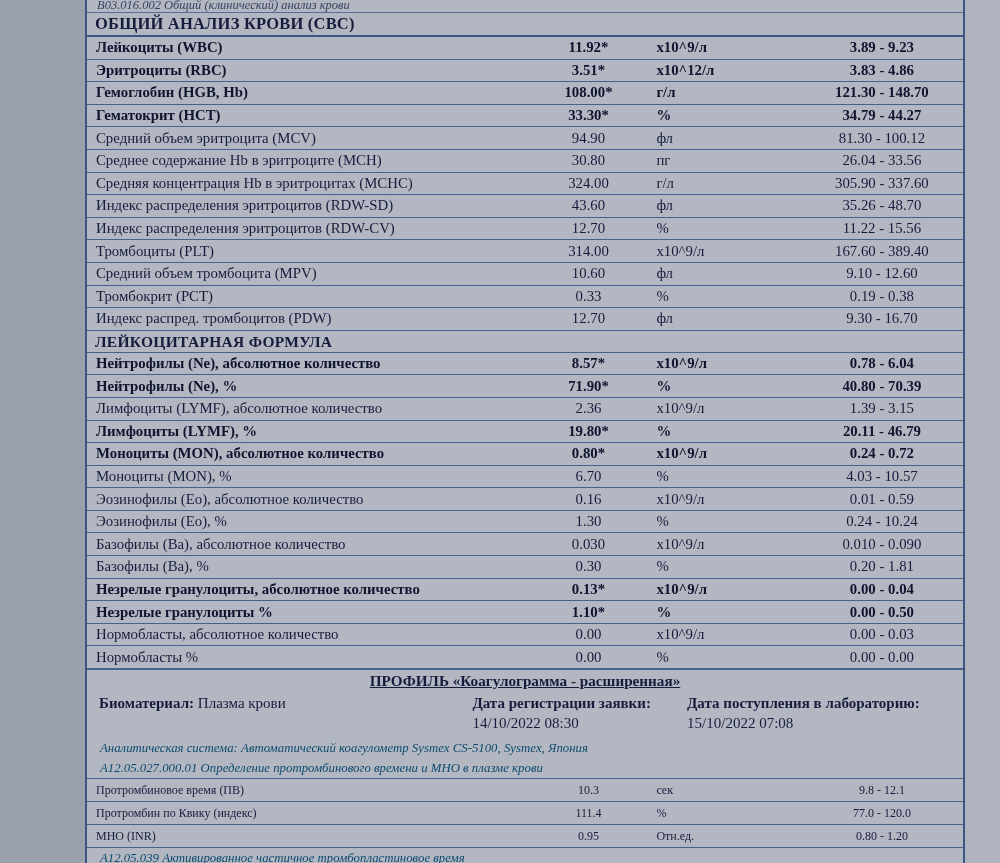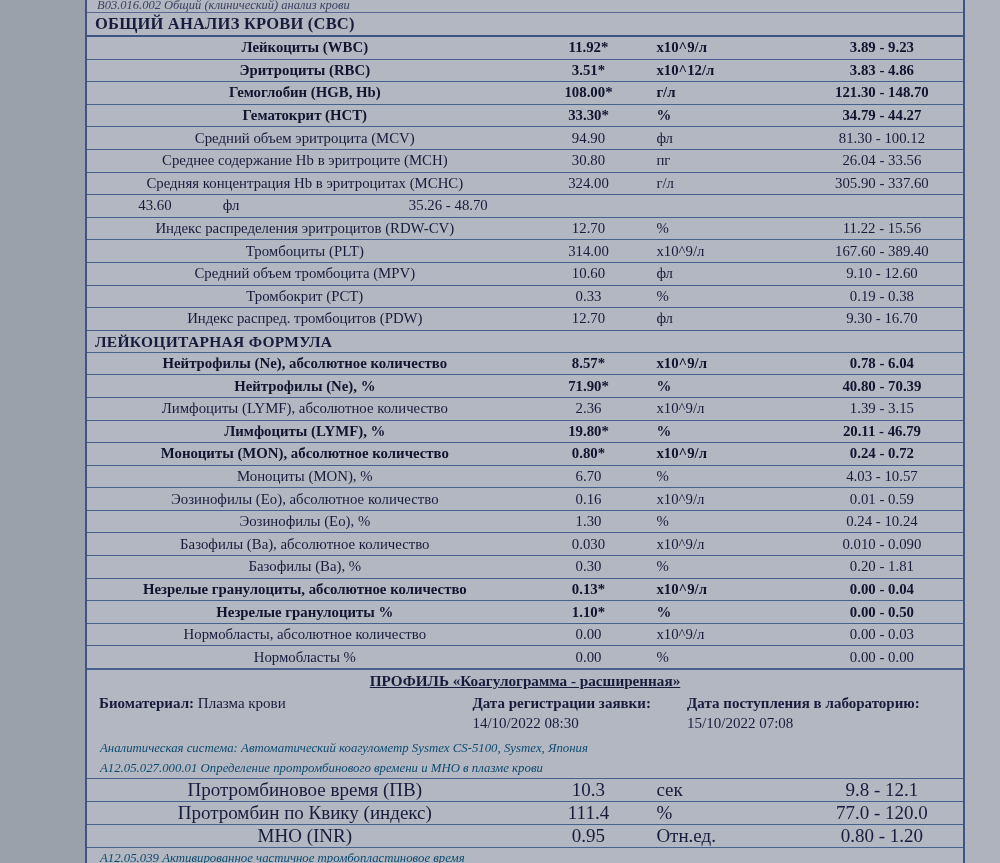--- a/index.html
+++ b/index.html
@@ -29,21 +29,21 @@
   .section-title{
     font-weight:bold;font-size:16.5px;line-height:22px;height:22px;
     padding-left:8px;border-bottom:2px solid #3d5580;
     letter-spacing:.2px;
   }
   .r{
     display:flex;align-items:center;height:22.6px;box-sizing:border-box;
     border-bottom:1.5px solid #47608c;
     font-size:14.8px;
   }
-  .r .c-name{width:49.5%;padding-left:2px;box-sizing:border-box;white-space:nowrap;overflow:hidden;text-align:center;}
+  .r .c-name{width:49.5%;padding-left:9px;box-sizing:border-box;white-space:nowrap;overflow:hidden;}
   .r .c-val{width:15.5%;text-align:center;}
   .r .c-unit{width:16.5%;text-align:left;}
   .r .c-range{width:18.5%;text-align:center;white-space:nowrap;}
   .r.ab{font-weight:bold;color:#10142f;}
   .leuko-title{
     font-weight:bold;font-size:15.5px;line-height:21px;height:21px;
     padding-left:8px;border-bottom:1.5px solid #47608c;letter-spacing:.3px;
   }
   
   .coag{border-top:1px solid #47608c;}
@@ -55,21 +55,21 @@
   .coag-info{display:flex;height:46px;font-size:15px;}
   .coag-info .bio{width:44%;padding:3px 0 0 12px;box-sizing:border-box;}
   .coag-info .reg{width:24.5%;padding-top:3px;box-sizing:border-box;}
   .coag-info .recv{width:31.5%;padding-top:3px;box-sizing:border-box;}
   .coag-info b{font-weight:bold;}
   .coag-info .dt{font-weight:normal;padding-top:3px;font-family:Liberation Serif, serif;}
   .it-line{
     font-style:italic;font-size:12.8px;line-height:20px;height:20px;
     padding-left:13px;color:#0c4a6e;white-space:nowrap;overflow:hidden;
   }
-  .coag .r{height:23px;border-bottom:none;border-top:1.5px solid #47608c;font-size:19px;}
+  .coag .r{height:23px;border-bottom:none;border-top:1.5px solid #47608c;font-size:12px;}
   .aptt{border-top:1.5px solid #47608c;}
 </style>
 </head>
 <body>
 
 <div class="page">
   <div class="margin-left"></div>
 
   <div class="content">
     <div class="sheet">
@@ -116,20 +116,21 @@
             <div class="c-unit">пг</div>
             <div class="c-range">26.04 - 33.56</div>
           </div>
           <div class="r">
             <div class="c-name">Средняя концентрация Hb в эритроцитах (MCHC)</div>
             <div class="c-val">324.00</div>
             <div class="c-unit">г/л</div>
             <div class="c-range">305.90 - 337.60</div>
           </div>
           <div class="r">
+            <div class="c-name">Индекс распределения эритроцитов (RDW-SD)</div>
             <div class="c-val">43.60</div>
             <div class="c-unit">фл</div>
             <div class="c-range">35.26 - 48.70</div>
           </div>
           <div class="r">
             <div class="c-name">Индекс распределения эритроцитов (RDW-CV)</div>
             <div class="c-val">12.70</div>
             <div class="c-unit">%</div>
             <div class="c-range">11.22 - 15.56</div>
           </div>

